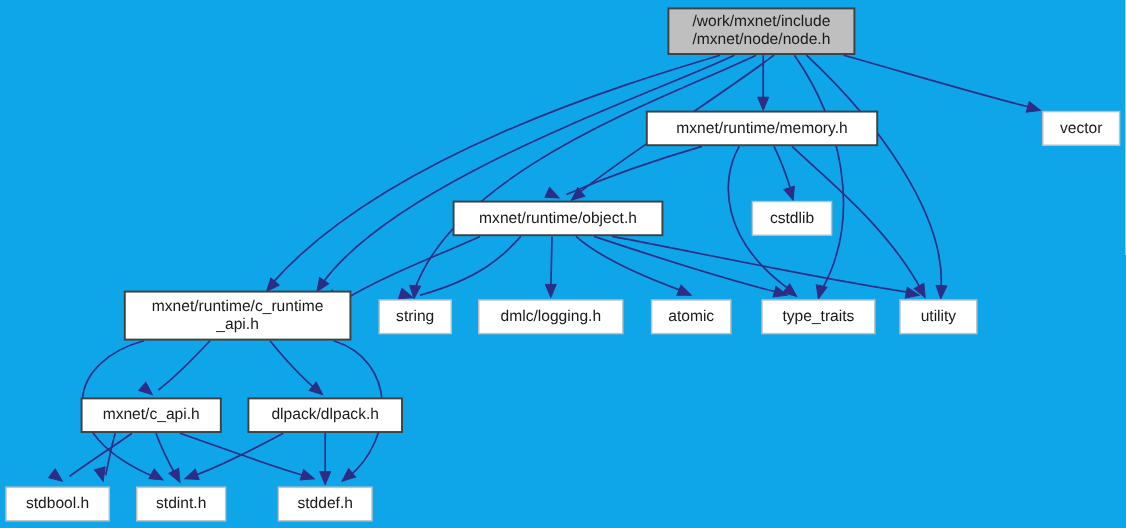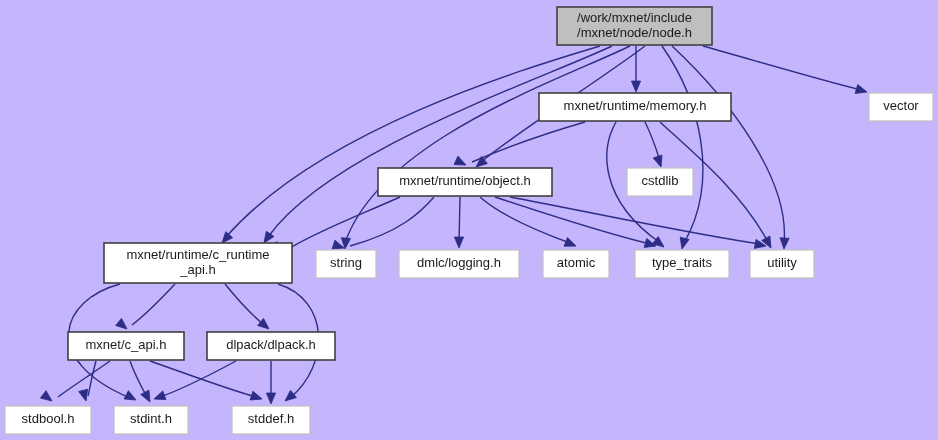--- a/index.html
+++ b/index.html
@@ -4,21 +4,21 @@
 <style>
   html, body {
     margin: 0;
     padding: 0;
     background: #ffffff;
   }
   #graph-root {
     position: relative;
     width: 938px;
     height: 440px;
-    background: #c4b5fd;
+    background: #0ea5e9;
     font-family: "Liberation Sans", sans-serif;
     overflow: hidden;
   }
   svg#dep-graph {
     display: block;
     width: 938px;
     height: 440px;
   }
   .edge-path {
     fill: none;

